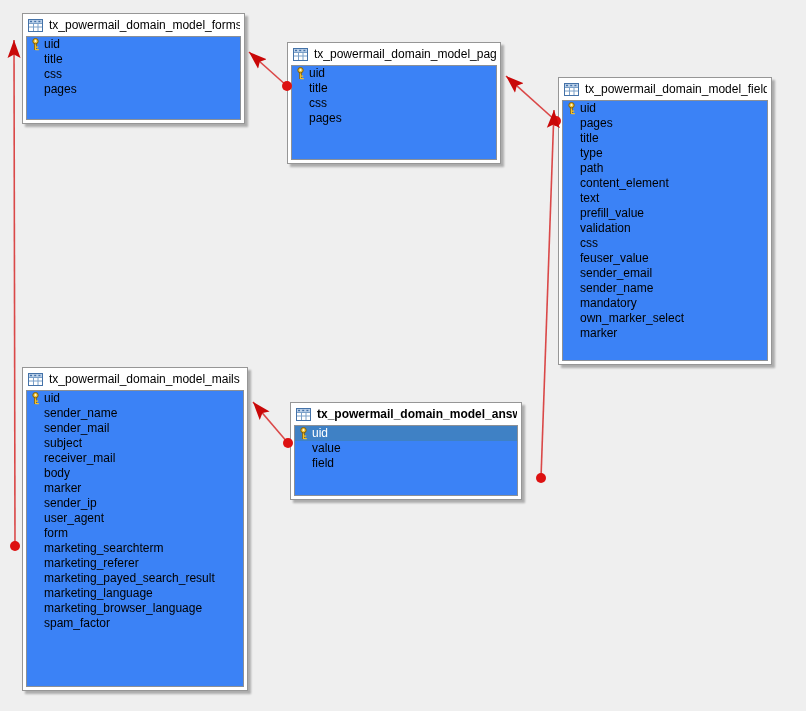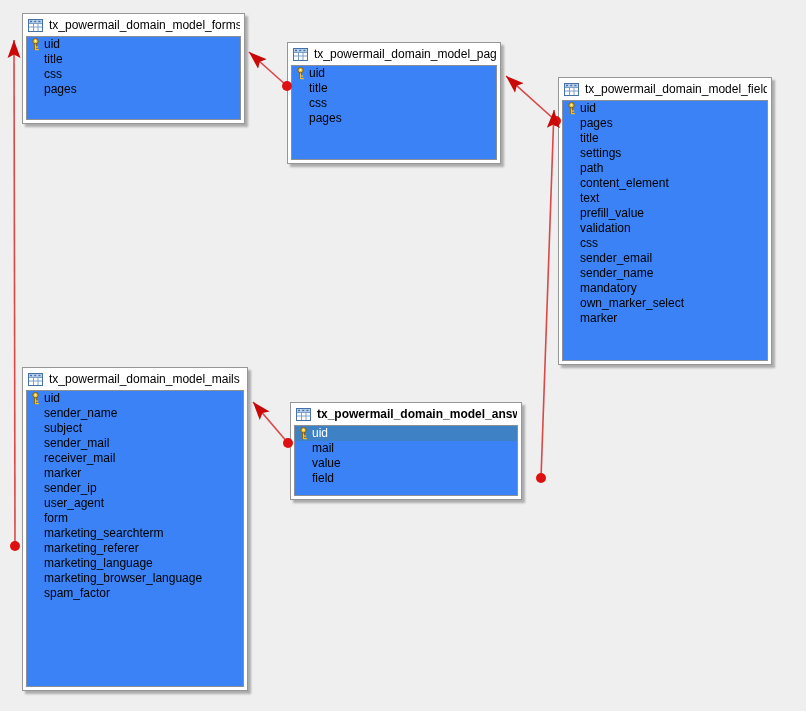--- a/index.html
+++ b/index.html
@@ -142,27 +142,28 @@
         <div class="column-row"><span class="key-icon">
             <svg width="11" height="13" viewBox="0 0 11 13">
               <path d="M5.5 5.5 V12" stroke="#7a5c10" stroke-width="2.8"></path>
               <path d="M5.5 5.5 V12 M5.5 9.2 H8.2 M5.5 11.6 H8.8" stroke="#f2c12e" stroke-width="1.3"></path>
               <circle cx="5.5" cy="3.2" r="2.7" fill="#f2c12e" stroke="#7a5c10"></circle>
               <circle cx="5.5" cy="2.9" r="1" fill="#fff8df"></circle>
             </svg>
           </span><span>uid</span></div>
         <div class="column-row"><span>pages</span></div>
         <div class="column-row"><span>title</span></div>
-        <div class="column-row"><span>settings</span></div>
+        <div class="column-row"><span>type</span></div>
         <div class="column-row"><span>path</span></div>
         <div class="column-row"><span>content_element</span></div>
         <div class="column-row"><span>text</span></div>
         <div class="column-row"><span>prefill_value</span></div>
         <div class="column-row"><span>validation</span></div>
         <div class="column-row"><span>css</span></div>
+        <div class="column-row"><span>feuser_value</span></div>
         <div class="column-row"><span>sender_email</span></div>
         <div class="column-row"><span>sender_name</span></div>
         <div class="column-row"><span>mandatory</span></div>
         <div class="column-row"><span>own_marker_select</span></div>
         <div class="column-row"><span>marker</span></div>
       </div>
     </div>
     <div class="table-window" style="left: 22px; top: 367px; width: 226px; height: 324px;">
       <div class="table-header">
         <span class="tbl-icon">
@@ -180,29 +181,31 @@
       <div class="table-body">
         <div class="column-row"><span class="key-icon">
             <svg width="11" height="13" viewBox="0 0 11 13">
               <path d="M5.5 5.5 V12" stroke="#7a5c10" stroke-width="2.8"></path>
               <path d="M5.5 5.5 V12 M5.5 9.2 H8.2 M5.5 11.6 H8.8" stroke="#f2c12e" stroke-width="1.3"></path>
               <circle cx="5.5" cy="3.2" r="2.7" fill="#f2c12e" stroke="#7a5c10"></circle>
               <circle cx="5.5" cy="2.9" r="1" fill="#fff8df"></circle>
             </svg>
           </span><span>uid</span></div>
         <div class="column-row"><span>sender_name</span></div>
+        <div class="column-row"><span>sender_mail</span></div>
         <div class="column-row"><span>subject</span></div>
-        <div class="column-row"><span>sender_mail</span></div>
         <div class="column-row"><span>receiver_mail</span></div>
+        <div class="column-row"><span>body</span></div>
         <div class="column-row"><span>marker</span></div>
         <div class="column-row"><span>sender_ip</span></div>
         <div class="column-row"><span>user_agent</span></div>
         <div class="column-row"><span>form</span></div>
         <div class="column-row"><span>marketing_searchterm</span></div>
         <div class="column-row"><span>marketing_referer</span></div>
+        <div class="column-row"><span>marketing_payed_search_result</span></div>
         <div class="column-row"><span>marketing_language</span></div>
         <div class="column-row"><span>marketing_browser_language</span></div>
         <div class="column-row"><span>spam_factor</span></div>
       </div>
     </div>
     <div class="table-window" style="left: 290px; top: 402px; width: 232px; height: 98px;">
       <div class="table-header">
         <span class="tbl-icon">
           <svg width="15" height="13" viewBox="0 0 15 13">
             <rect x="0.5" y="0.5" width="14" height="12" fill="#ffffff" stroke="#4472a8"></rect>
@@ -217,21 +220,20 @@
       </div>
       <div class="table-body">
         <div class="column-row selected"><span class="key-icon">
             <svg width="11" height="13" viewBox="0 0 11 13">
               <path d="M5.5 5.5 V12" stroke="#7a5c10" stroke-width="2.8"></path>
               <path d="M5.5 5.5 V12 M5.5 9.2 H8.2 M5.5 11.6 H8.8" stroke="#f2c12e" stroke-width="1.3"></path>
               <circle cx="5.5" cy="3.2" r="2.7" fill="#f2c12e" stroke="#7a5c10"></circle>
               <circle cx="5.5" cy="2.9" r="1" fill="#fff8df"></circle>
             </svg>
           </span><span>uid</span></div>
-        <div class="column-row"><span>mail</span></div>
         <div class="column-row"><span>value</span></div>
         <div class="column-row"><span>field</span></div>
       </div>
     </div>
     <svg width="806" height="711" viewBox="0 0 806 711" class="connector-layer">
       <defs>
         <marker id="rel-arrow" viewBox="0 0 18 14" refX="18" refY="7" markerWidth="18" markerHeight="14" markerUnits="userSpaceOnUse" orient="auto">
           <path d="M18 7 L0 0.5 L3.5 7 L0 13.5 Z" fill="#c90808"></path>
         </marker>
       </defs>

